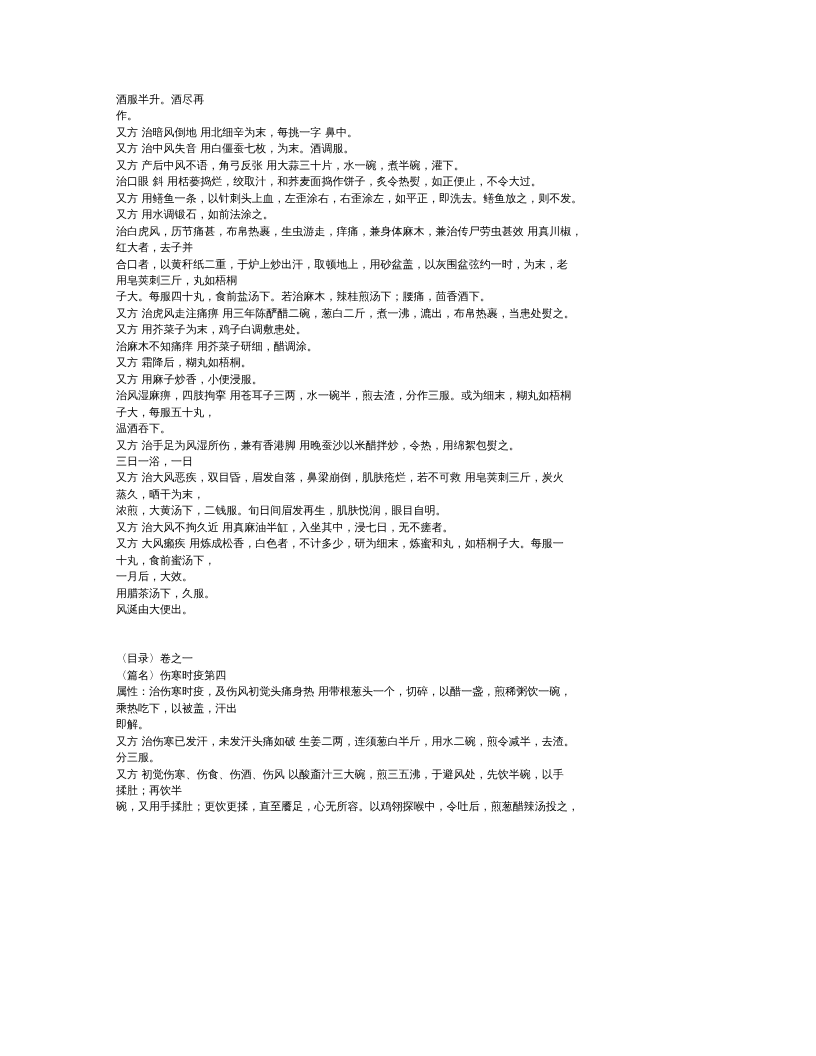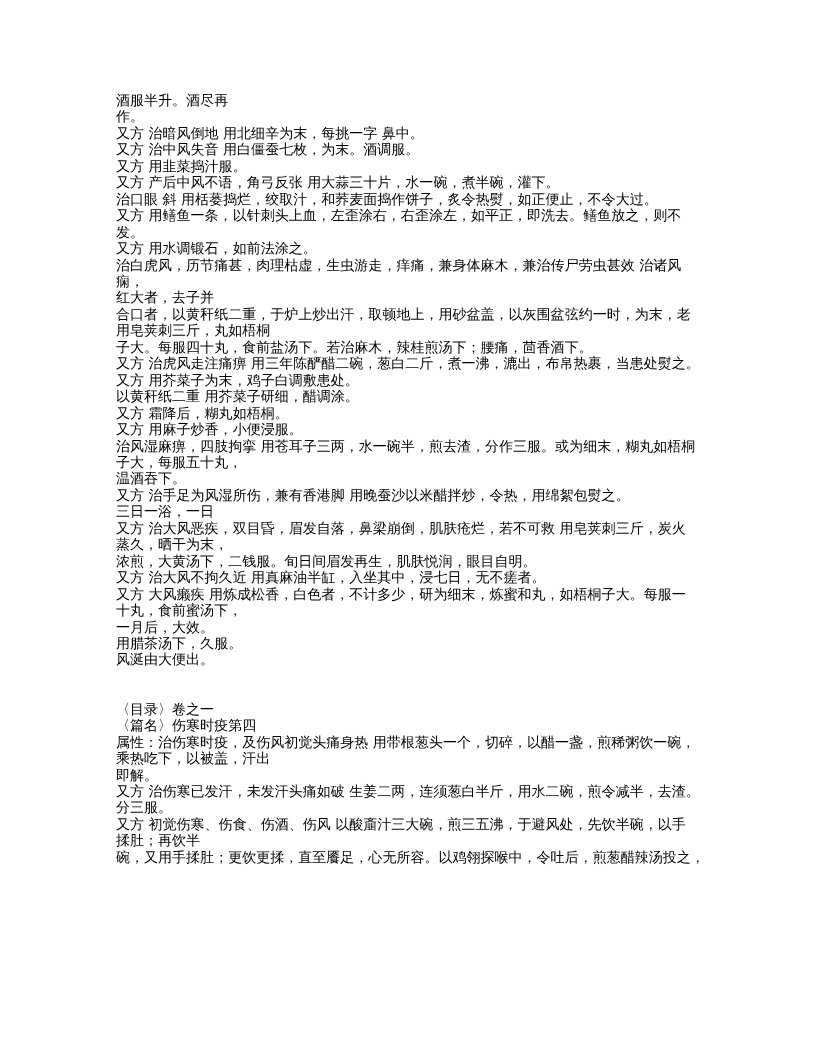--- a/index.html
+++ b/index.html
@@ -20,54 +20,53 @@
     box-sizing: border-box;
   }
   .text-block {
     position: absolute;
     left: 116px;
     top: 92px;
     width: 592px;
   }
   .line {
     font-family: "DejaVu Serif", "Liberation Serif", serif;
-    font-size: 14px;
+    font-size: 11px;
     line-height: 16.45px;
     color: #000000;
     white-space: pre-wrap;
     letter-spacing: 0.02px;
     word-break: break-all;
     min-height: 16.45px;
   }
   .line.blank {
     min-height: 16.45px;
   }
 </style>
 </head>
 <body>
 
 <div class="page">
   <div class="text-block" id="text-block">
       <div class="line">酒服半升。酒尽再</div>
       <div class="line">作。</div>
       <div class="line">又方 治暗风倒地 用北细辛为末，每挑一字 鼻中。</div>
       <div class="line">又方 治中风失音 用白僵蚕七枚，为末。酒调服。</div>
-      <div class="line">又方 用韭菜捣汁服。</div>
       <div class="line">又方 产后中风不语，角弓反张 用大蒜三十片，水一碗，煮半碗，灌下。</div>
       <div class="line">治口眼 斜 用栝蒌捣烂，绞取汁，和荞麦面捣作饼子，炙令热熨，如正便止，不令大过。</div>
       <div class="line">又方 用鳝鱼一条，以针刺头上血，左歪涂右，右歪涂左，如平正，即洗去。鳝鱼放之，则不发。</div>
       <div class="line">又方 用水调锻石，如前法涂之。</div>
-      <div class="line">治白虎风，历节痛甚，肉理枯虚，生虫游走，痒痛，兼身体麻木，兼治传尸劳虫甚效 治诸风痫，</div>
+      <div class="line">治白虎风，历节痛甚，布帛热裹，生虫游走，痒痛，兼身体麻木，兼治传尸劳虫甚效 用真川椒，</div>
       <div class="line">红大者，去子并</div>
       <div class="line">合口者，以黄秆纸二重，于炉上炒出汗，取顿地上，用砂盆盖，以灰围盆弦约一时，为末，老</div>
       <div class="line">用皂荚刺三斤，丸如梧桐</div>
       <div class="line">子大。每服四十丸，食前盐汤下。若治麻木，辣桂煎汤下；腰痛，茴香酒下。</div>
       <div class="line">又方 治虎风走注痛痹 用三年陈酽醋二碗，葱白二斤，煮一沸，漉出，布帛热裹，当患处熨之。</div>
       <div class="line">又方 用芥菜子为末，鸡子白调敷患处。</div>
-      <div class="line">以黄秆纸二重 用芥菜子研细，醋调涂。</div>
+      <div class="line">治麻木不知痛痒 用芥菜子研细，醋调涂。</div>
       <div class="line">又方 霜降后，糊丸如梧桐。</div>
       <div class="line">又方 用麻子炒香，小便浸服。</div>
       <div class="line">治风湿麻痹，四肢拘挛 用苍耳子三两，水一碗半，煎去渣，分作三服。或为细末，糊丸如梧桐</div>
       <div class="line">子大，每服五十丸，</div>
       <div class="line">温酒吞下。</div>
       <div class="line">又方 治手足为风湿所伤，兼有香港脚 用晚蚕沙以米醋拌炒，令热，用绵絮包熨之。</div>
       <div class="line">三日一浴，一日</div>
       <div class="line">又方 治大风恶疾，双目昏，眉发自落，鼻梁崩倒，肌肤疮烂，若不可救 用皂荚刺三斤，炭火</div>
       <div class="line">蒸久，晒干为末，</div>
       <div class="line">浓煎，大黄汤下，二钱服。旬日间眉发再生，肌肤悦润，眼目自明。</div>

